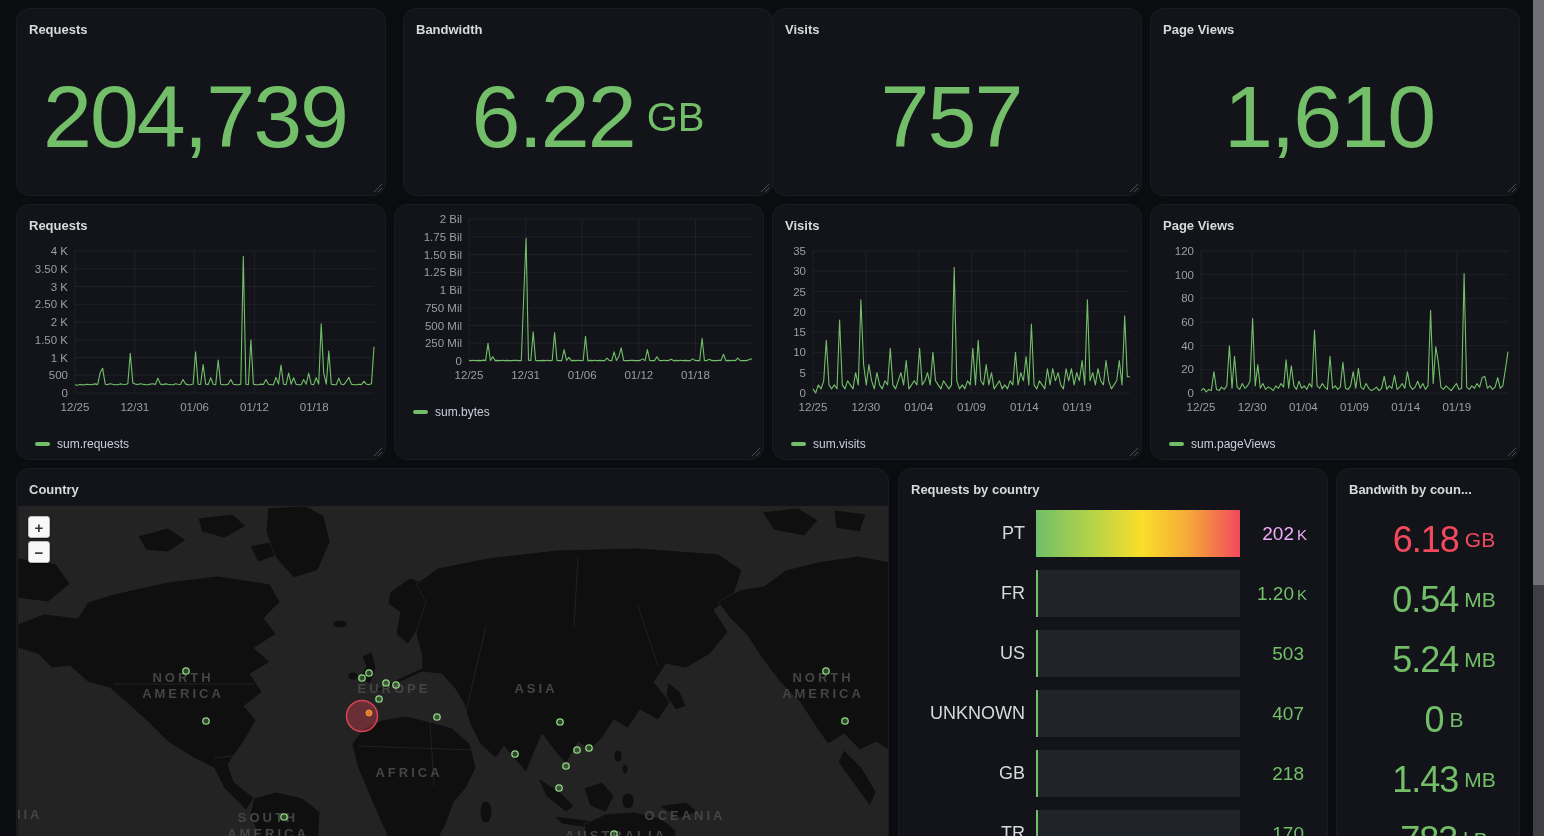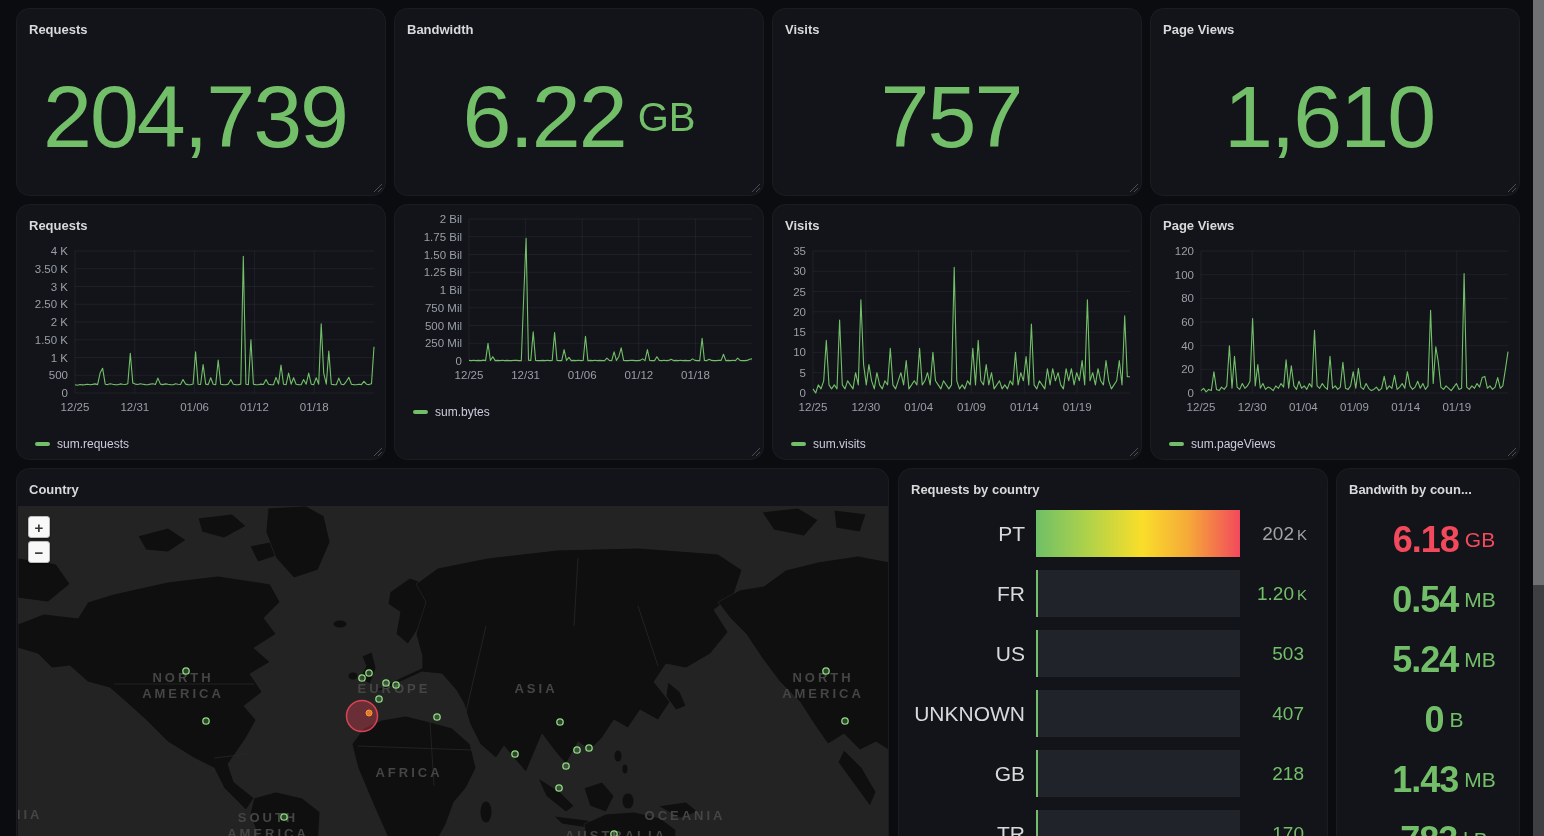--- a/index.html
+++ b/index.html
@@ -47,42 +47,42 @@
   }
   .map-zoom button {
     width:22px; height:22px; background:#f8f8f8; color:#333;
     border:1px solid #bbb; border-radius:3px;
     font-size:15px; font-weight:bold; line-height:1; cursor:pointer;
     box-shadow:0 1px 2px rgba(0,0,0,0.5);
   }
   
   .gauge-rows { margin-top:9px; padding-left:8px; }
   .gauge-row { display:flex; align-items:center; height:47px; margin-bottom:13px; }
-  .gauge-label { width:118px; text-align:right; font-size:21px; color:#d8d9da; flex:none; }
+  .gauge-label { width:118px; text-align:right; font-size:18px; color:#d8d9da; flex:none; }
   .gauge-bar {
     width:204px; height:47px; margin-left:11px; flex:none;
     background:#20232a; position:relative;
   }
   .gauge-bar .tick { position:absolute; left:0; top:0; bottom:0; width:2px; background:#73BF69; }
   .gauge-bar.bar-full {
     background:linear-gradient(90deg,#6fbf67 0%,#aed24a 25%,#fade2a 52%,#f5a839 75%,#f2495c 100%);
   }
   .gauge-value {
     flex:1; text-align:right; padding-right:20px;
     font-size:19px; color:#73BF69; white-space:nowrap;
   }
   .gauge-value .sfx { font-size:15px; margin-left:3px; }
-  .gauge-value.red { color:#a3a3a3; }
+  .gauge-value.red { color:#f0abfc; }
   
   .bw-rows { margin-top:9px; }
   .bw-cell {
     height:60px; display:flex; align-items:center; justify-content:center;
     color:#73BF69; white-space:nowrap;
   }
-  .bw-num { font-size:36px; font-weight:700; letter-spacing:-1px;margin-left:32px; }
+  .bw-num { font-size:36px; font-weight:400; letter-spacing:-1px;margin-left:32px; }
   .bw-unit { font-size:21px; font-weight:500; margin-left:6px; }
   .bw-cell.red { color:#F2495C; }
   
   .resize-handle { position:absolute; right:3px; bottom:3px; width:10px; height:10px; cursor:nwse-resize; }
   .scrollbar { position:absolute; right:0; top:0; width:11px; height:836px; background:#3e3f42; }
   .scroll-thumb { position:absolute; top:0; left:0; width:11px; height:585px; background:#6f7073; }
 </style>
 </head>
 <body>
 
@@ -91,21 +91,21 @@
   <div class="bigstat-body">
       <div class="bigstat-value">
         <span>204,739</span>
         <span class="bigstat-unit"></span>
       </div>
     </div>
   <svg class="resize-handle" viewBox="0 0 10 10">
       <path d="M2,10 L10,2 M6,10 L10,6" stroke="#474c55" stroke-width="1" fill="none"></path>
     </svg>
 </div>
-<div class="panel" style="left:394px;top:8px;width:370px;height:188px">
+<div class="panel" style="left:403px;top:8px;width:370px;height:188px">
   <div class="panel-title">Bandwidth</div>
   <div class="bigstat-body">
       <div class="bigstat-value">
         <span>6.22</span>
         <span class="bigstat-unit">GB</span>
       </div>
     </div>
   <svg class="resize-handle" viewBox="0 0 10 10">
       <path d="M2,10 L10,2 M6,10 L10,6" stroke="#474c55" stroke-width="1" fill="none"></path>
     </svg>

